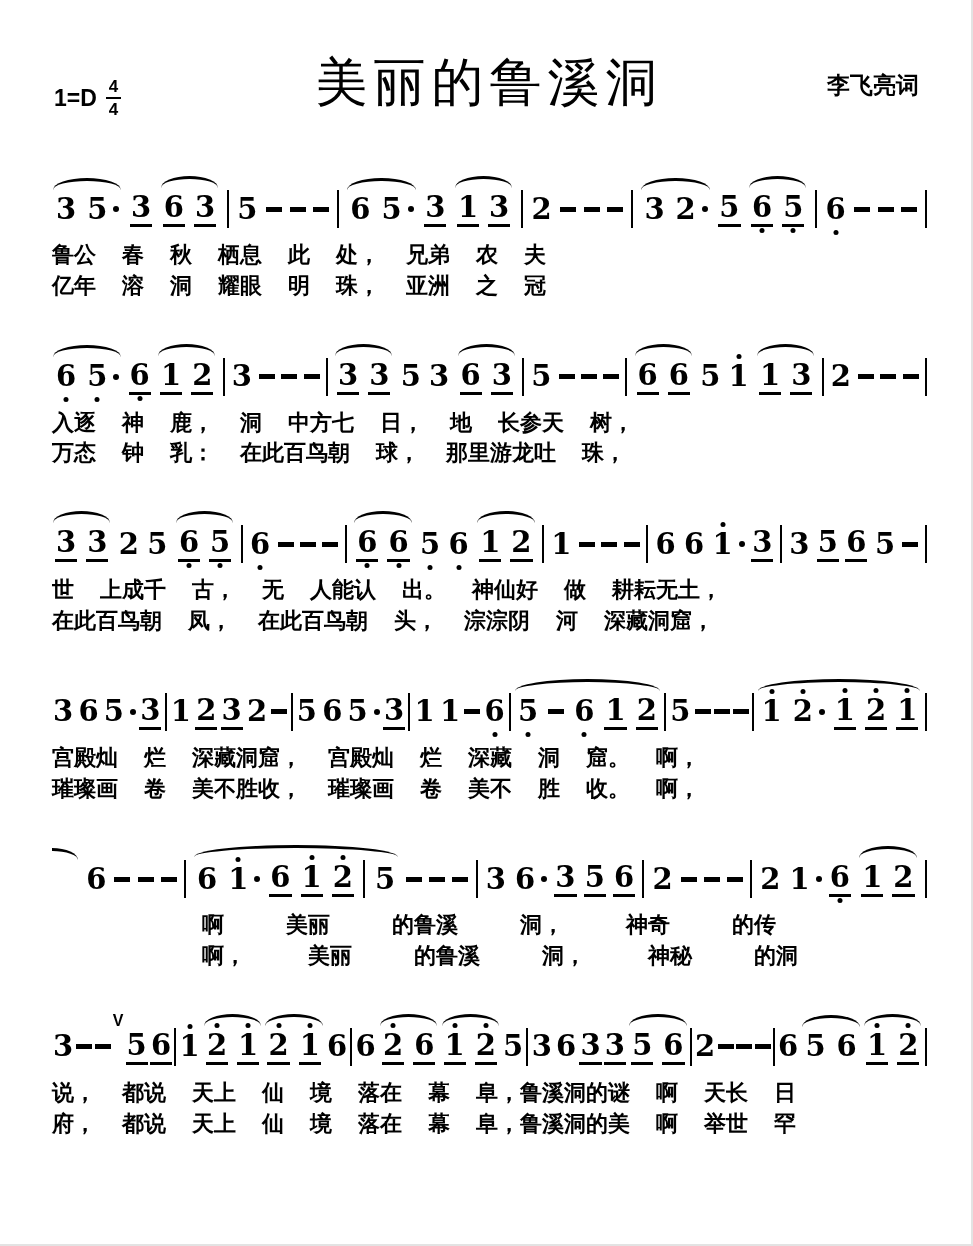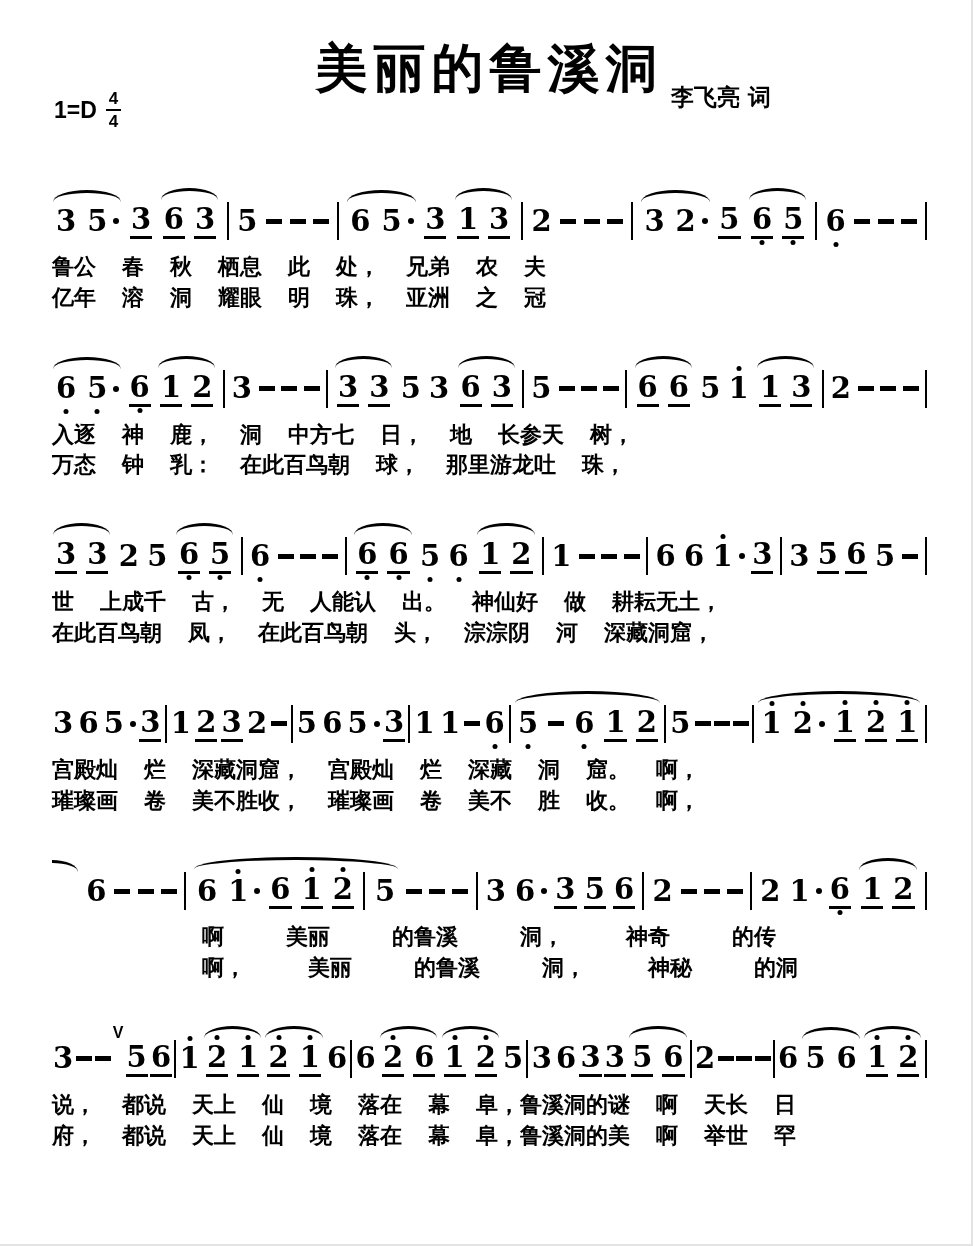--- a/index.html
+++ b/index.html
@@ -2,30 +2,30 @@
 <html><head>
 <meta charset="utf-8">
 <style>
   html,body{margin:0;padding:0;background:#fff;}
   .page{position:relative;width:973px;min-height:1246px;box-sizing:border-box;
         background:#fff;padding:0 44px 6px 52px;overflow:hidden;
         border-right:2px solid #e3e3e3;border-bottom:2px solid #e3e3e3;
         font-family:"Liberation Sans",sans-serif;color:#000;}
   
   .header{position:relative;height:158px;}
-  .title{margin:12px;padding-top:22px;text-align:center;font-size:52px;font-weight:700;
+  .title{margin:0;padding-top:48px;text-align:center;font-size:52px;font-weight:400;
          letter-spacing:6px;font-family:"DejaVu Serif",serif;}
   .keysig{position:absolute;left:2px;top:78px;display:flex;align-items:center;gap:9px;
           font-size:23px;font-weight:700;text-align:right;}
   .frac{display:inline-flex;flex-direction:column;align-items:center;font-size:17px;
         font-weight:700;line-height:1;}
   .frac .top{border-bottom:2px solid #000;padding:0 3px 2px;margin-bottom:2px;}
   .credits{position:absolute;right:8px;top:70px;display:flex;flex-direction:column;gap:6px;
            font-size:23px;font-weight:700;}
-  .credit{display:flex;width:248px;justify-content:flex-start;gap:8px;}
+  .credit{display:flex;width:248px;justify-content:flex-end;}
   
   .system{margin-bottom:24px;}
   .notation{display:flex;justify-content:space-between;align-items:center;
             padding-top:20px;min-height:62px;}
   .nw{display:inline-flex;align-items:center;gap:5px;}
   .note{position:relative;display:inline-block;line-height:1;padding:2px 1px 2px;}
   .note .num{font-size:29px;font-weight:700;font-family:"DejaVu Serif",serif;}
   .note.u{border-bottom:3px solid #000;}
   .note.hi::before{content:"";position:absolute;top:-6px;left:50%;transform:translateX(-50%);
                    width:5px;height:5px;border-radius:50%;background:#000;}

